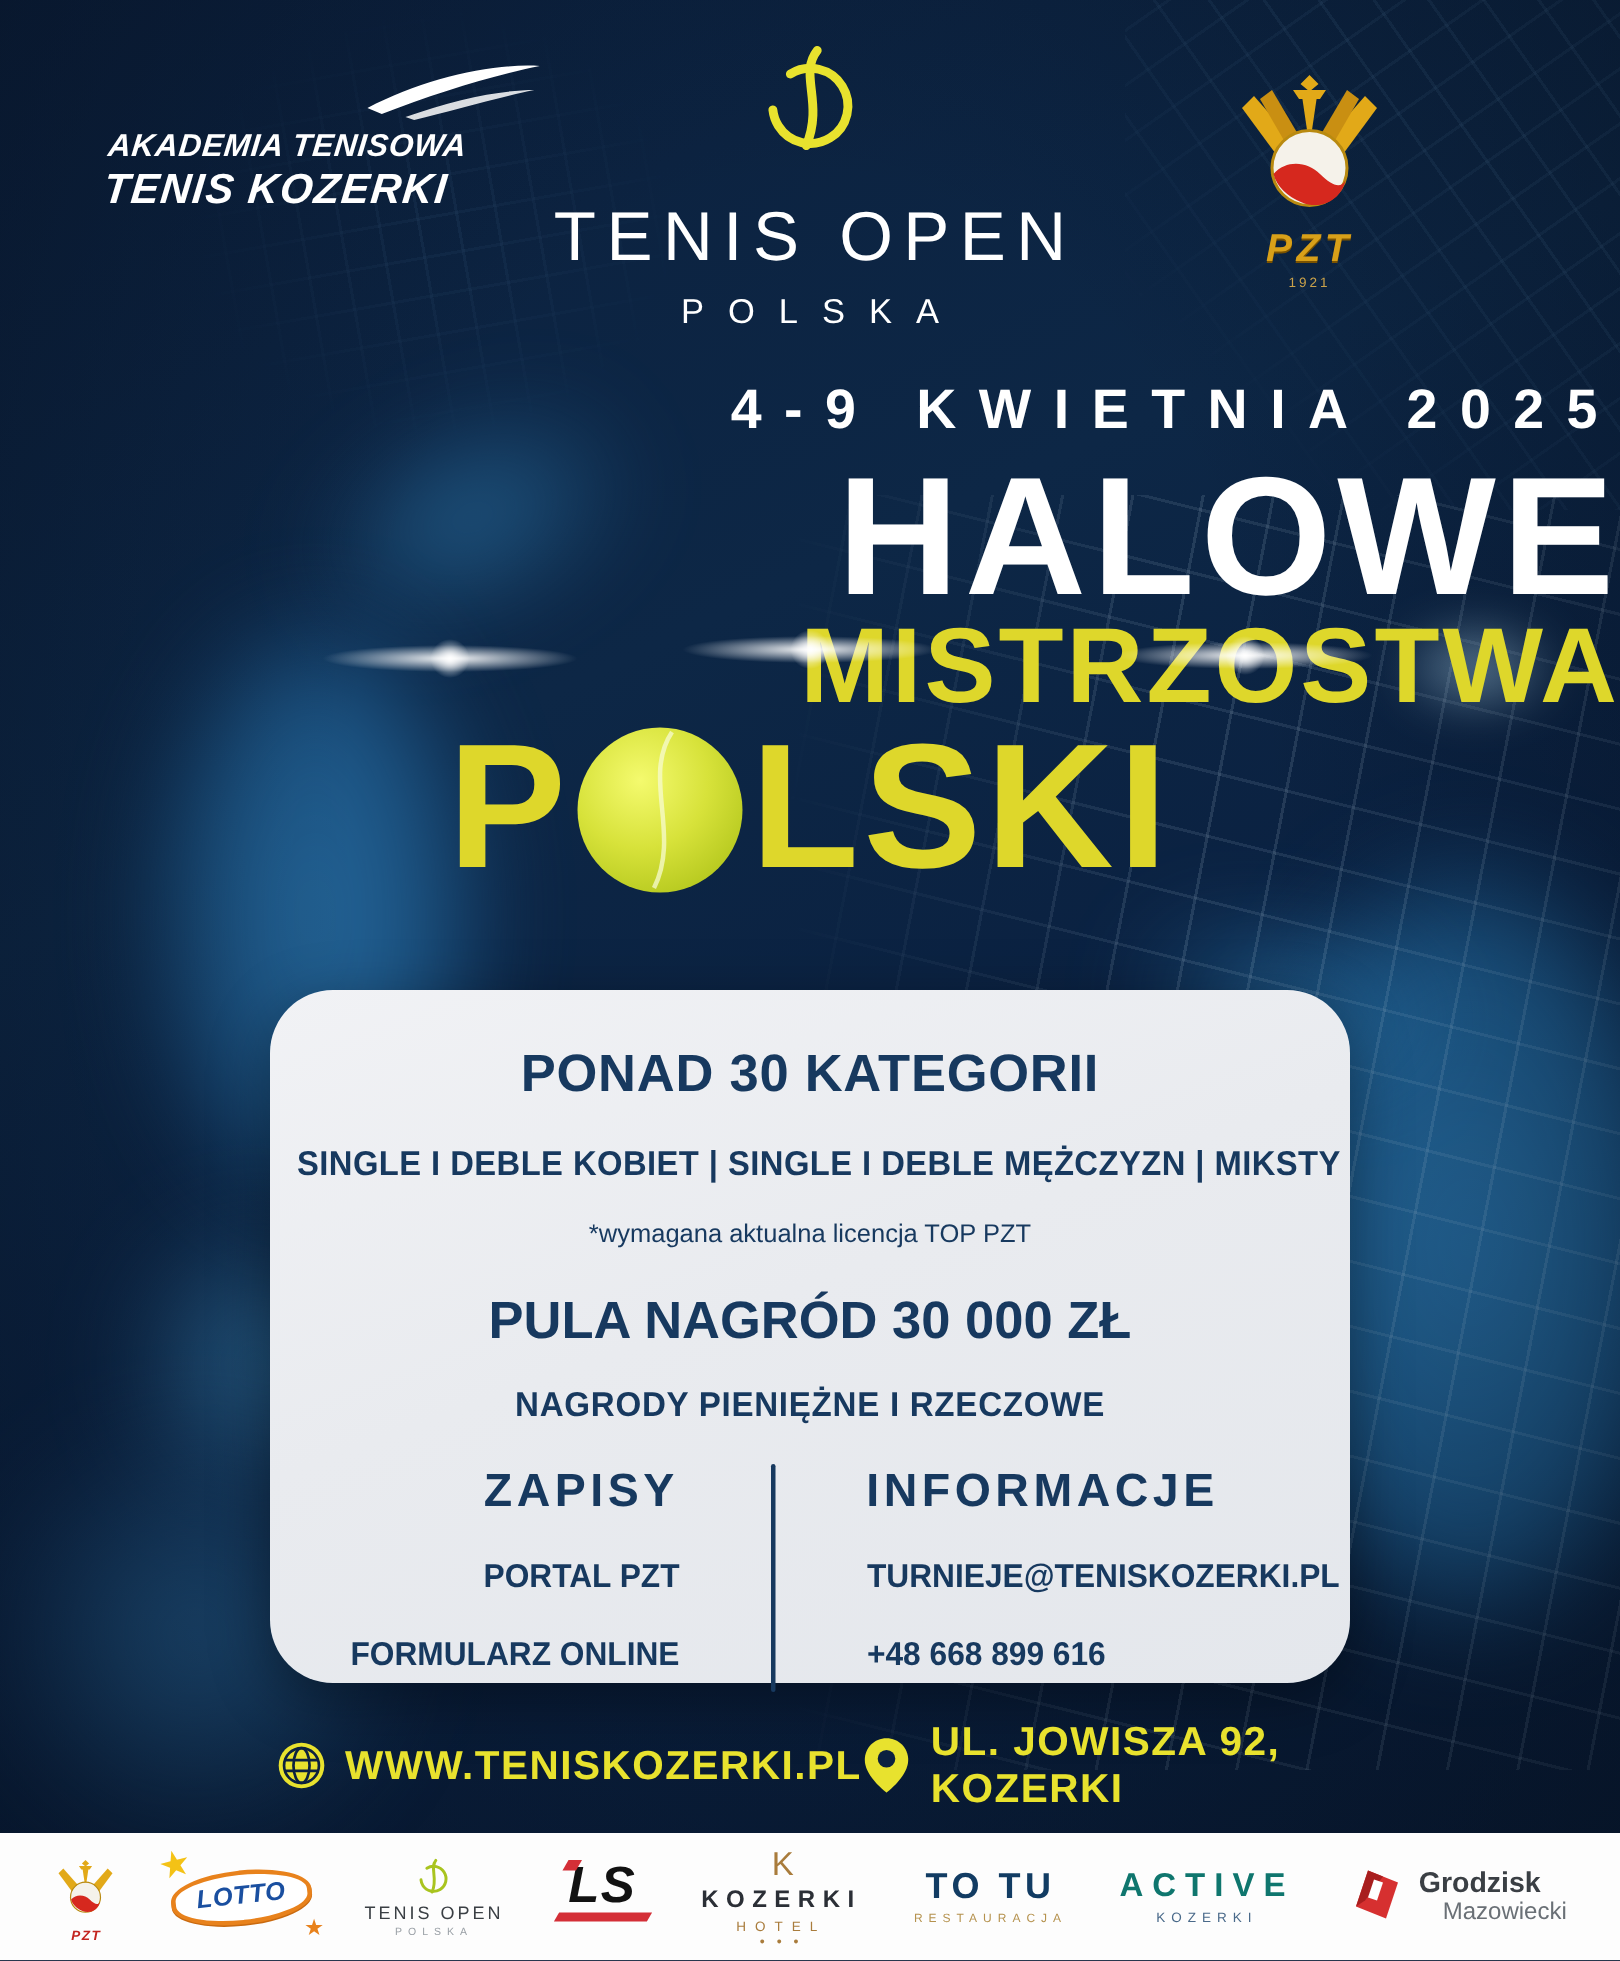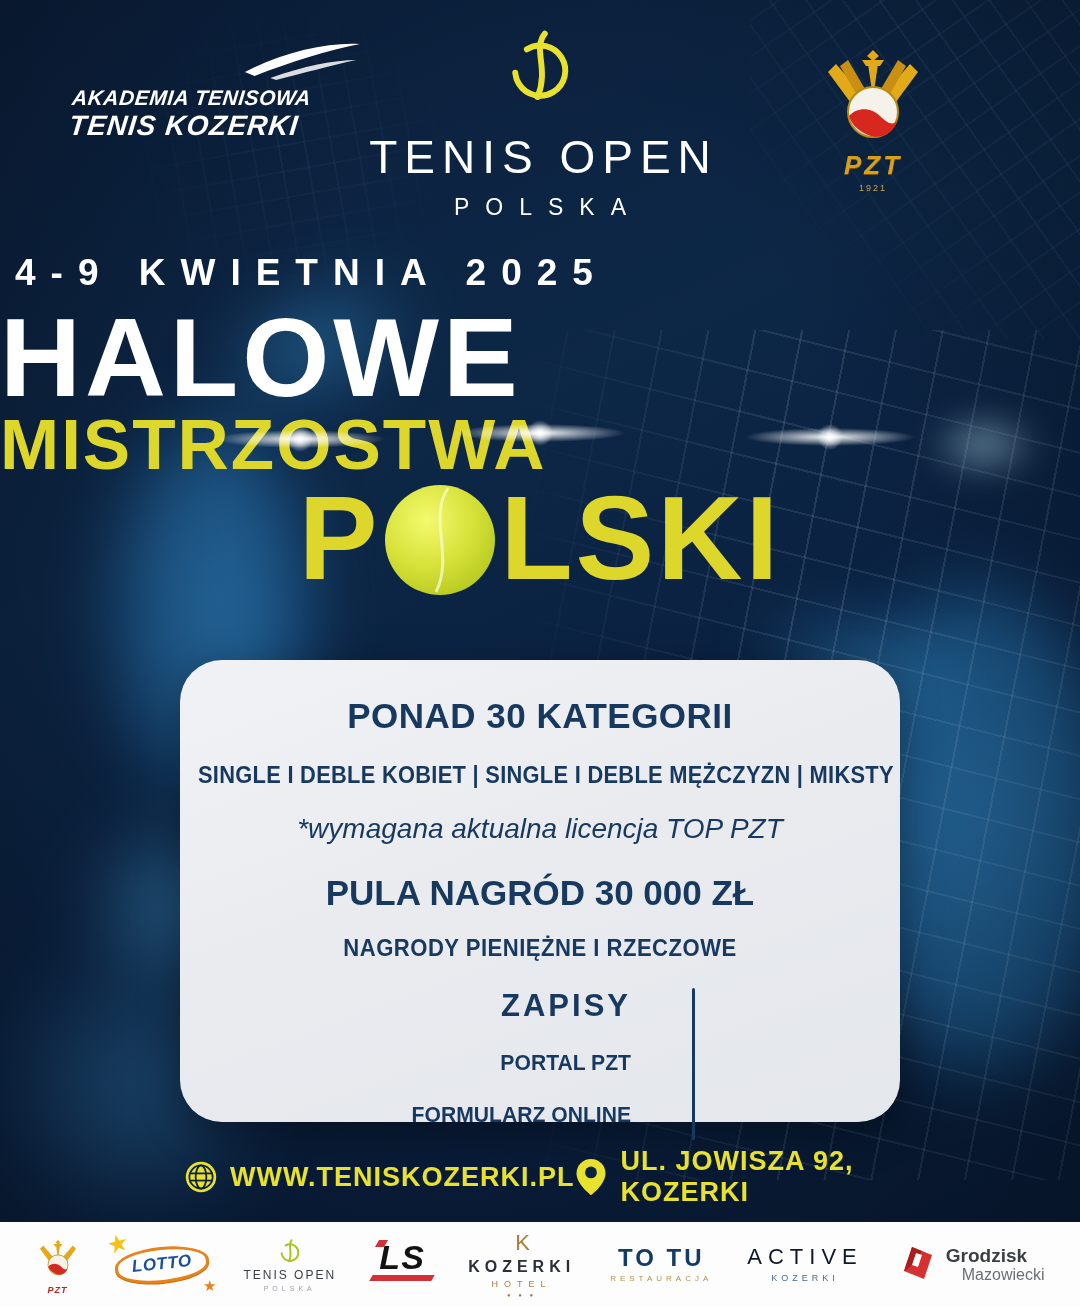--- a/index.html
+++ b/index.html
@@ -49,40 +49,40 @@
   .event-icon { width:66px; height:84px; margin:0 auto 22px; display:block; }
   .event-title { font-size:46px; font-weight:300; letter-spacing:7px; padding-left:7px; white-space:nowrap; }
   .event-sub { margin-top:10px; font-size:23px; font-weight:300; letter-spacing:16px; padding-left:16px; }
 
   .pzt-logo { position:absolute; right:142px; top:50px; width:130px; text-align:center; }
   .pzt-crest { width:110px; height:100px; display:block; margin:0 auto; }
   .pzt-abbr { color:#d8a019; font-weight:900; font-size:26px; letter-spacing:3px; font-style:italic; text-shadow:0 1px 0 #7a5200; }
   .pzt-year { color:#caa24a; font-size:9px; letter-spacing:2px; margin-top:2px; }
 
   
-  .hero { position:absolute; top:252px; left:0; width:100%; text-align:left; }
+  .hero { position:absolute; top:252px; left:0; width:100%; text-align:right; }
   .date-line { color:#fff; font-size:37px; font-weight:700; letter-spacing:15px; padding-left:15px; white-space:nowrap; }
   .title-1 { margin-top:8px; color:#fff; font-size:112px; line-height:1.0; font-weight:900; letter-spacing:4px; }
   .title-2 { margin-top:-6px; color:#ded72b; font-size:71px; line-height:1.05; font-weight:900; letter-spacing:2px; }
   .title-3 { margin-top:-4px; color:#ded72b; font-size:118px; line-height:1.0; font-weight:900; letter-spacing:3px; display:flex; align-items:center; justify-content:center; }
   .ball-o { display:inline-block; width:112px; height:112px; margin:0 4px; position:relative; top:2px; }
 
   .flare { position:absolute; pointer-events:none; width:170px; height:18px;
     background:radial-gradient(closest-side, rgba(255,255,255,.95), rgba(255,255,255,0)); }
   .flare::after { content:""; position:absolute; left:50%; top:50%; width:26px; height:26px; transform:translate(-50%,-50%);
     background:radial-gradient(closest-side, #fff, rgba(255,255,255,0)); border-radius:50%; }
   .f1 { left:215px; top:178px; } .f2 { left:455px; top:172px; } .f3 { left:745px; top:176px; }
 
   
   .card { position:absolute; left:180px; top:660px; width:720px; height:462px; border-radius:42px;
     background:linear-gradient(160deg,#f1f2f5 0%,#e9ebef 45%,#e4e7ec 100%); box-shadow:0 10px 40px rgba(0,0,0,.35);
     text-align:center; color:#17395f; padding-top:36px; }
   .card-h1 { font-size:35px; font-weight:900; letter-spacing:.5px; }
   .card-cats { margin-top:26px; font-size:23px; font-weight:700; letter-spacing:.3px; transform:scaleX(.95); white-space:nowrap; }
-  .card-note { margin-top:24px; font-size:28px; font-style:italic; font-weight:500; }
+  .card-note { margin-top:24px; font-size:17px; font-weight:500; }
   .card-h2 { margin-top:28px; font-size:35px; font-weight:900; }
   .card-sub { margin-top:22px; font-size:23px; font-weight:700; letter-spacing:.5px; transform:scaleX(.96); }
   .cols { margin-top:26px; display:flex; align-items:stretch; justify-content:center; height:152px;gap:17px; }
   .col-l { width:290px; text-align:right; padding-right:44px; }
   .col-r { width:340px; text-align:left; padding-left:44px; }
   .vdiv { width:3px; background:#17395f; border-radius:2px; }
   .col-title { font-size:31px; font-weight:900; letter-spacing:3px; }
   .col-line { margin-top:26px; font-size:22px; font-weight:700; transform-origin:inherit; }
   .col-l .col-line { transform:scaleX(.96); transform-origin:right; }
   .col-r .col-line { transform:scaleX(.96); transform-origin:left; }
@@ -116,21 +116,21 @@
   .ls-dot { position:absolute; left:6px; top:-2px; width:9px; height:7px; background:#d42f37; transform:skewX(-30deg); }
 
   .sp-kozerki .k-mono { color:#a97c3c; font-size:22px; font-weight:400; letter-spacing:-2px; }
   .sp-kozerki .k-name { color:#2b2f36; font-size:16px; letter-spacing:5px; font-weight:600; margin-top:3px; }
   .sp-kozerki .k-sub { color:#a97c3c; font-size:9px; letter-spacing:6px; margin-top:4px; }
   .sp-kozerki .k-stars { color:#a97c3c; font-size:6px; letter-spacing:3px; margin-top:2px; }
 
   .sp-totu .t-name { color:#123c63; font-size:24px; font-weight:900; letter-spacing:3px; }
   .sp-totu .t-sub { color:#b5924e; font-size:8px; letter-spacing:4px; margin-top:4px; }
 
-  .sp-active .a-name { color:#0f172a; font-size:22px; font-weight:400; letter-spacing:6px; }
+  .sp-active .a-name { color:#0f766e; font-size:22px; font-weight:700; letter-spacing:6px; }
   .sp-active .a-sub { color:#4a6a8a; font-size:9px; letter-spacing:4px; margin-top:4px; }
 
   .sp-grodzisk { flex-direction:row; gap:8px; align-items:center; }
   .g-icon { width:40px; height:40px; }
   .g-text { display:flex; flex-direction:column; align-items:flex-start; }
   .g-name { color:#3a3f44; font-size:19px; font-weight:900; }
   .g-sub { color:#6a7076; font-size:16px; margin-top:-1px;padding-left:16px; }
 </style>
 </head>
 <body>
@@ -216,20 +216,25 @@
     <div class="card-note">*wymagana aktualna licencja TOP PZT</div>
     <div class="card-h2">PULA NAGRÓD 30 000 ZŁ</div>
     <div class="card-sub">NAGRODY PIENIĘŻNE I RZECZOWE</div>
     <div class="cols">
       <div class="col-l">
         <div class="col-title">ZAPISY</div>
         <div class="col-line">PORTAL PZT</div>
         <div class="col-line">FORMULARZ ONLINE</div>
       </div>
       <div class="vdiv"></div>
+      <div class="col-r">
+        <div class="col-title">INFORMACJE</div>
+        <div class="col-line">TURNIEJE@TENISKOZERKI.PL</div>
+        <div class="col-line">+48 668 899 616</div>
+      </div>
     </div>
   </section>
 
   <div class="contact-row">
     <div class="contact-item">
       <svg class="c-icon" viewBox="0 0 38 38">
         <circle cx="19" cy="19" r="17" fill="#e8e22e"></circle>
         <g stroke="#0c2140" stroke-width="2" fill="none">
           <circle cx="19" cy="19" r="13"></circle>
           <ellipse cx="19" cy="19" rx="6" ry="13"></ellipse>

